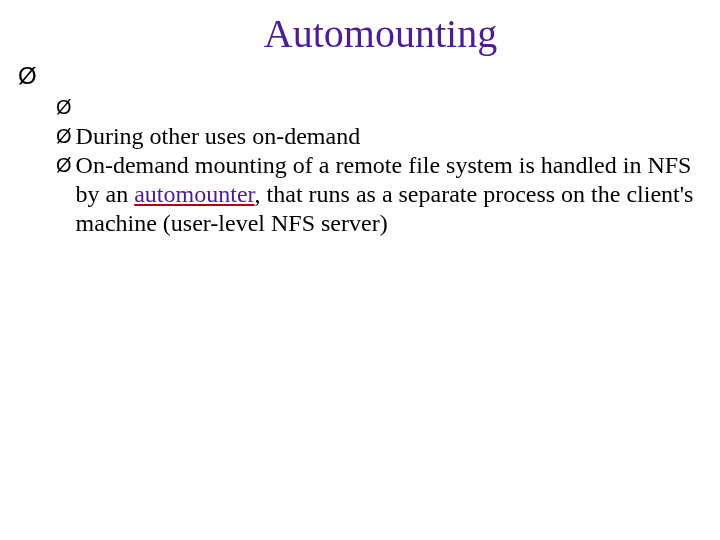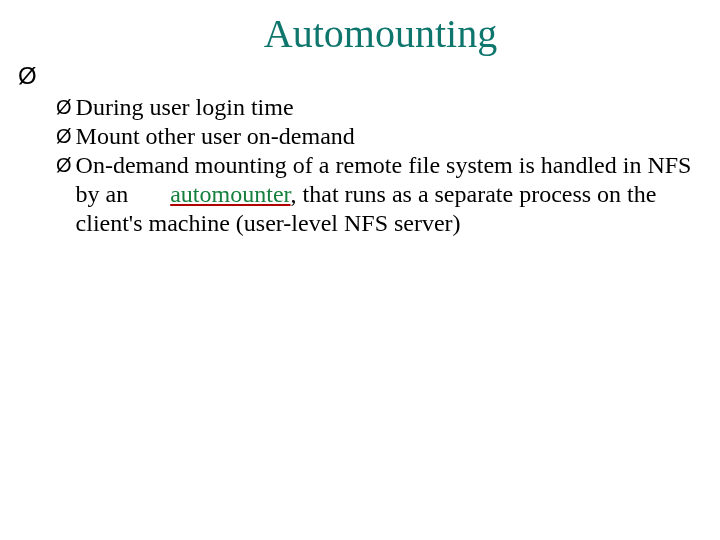--- a/index.html
+++ b/index.html
@@ -13,21 +13,21 @@
   }
   .slide {
     width: 720px;
     height: 540px;
     position: relative;
     box-sizing: border-box;
   }
   .title {
     text-align: center;
     font-size: 40px;
-    color: #0f766e;
+    color: #4c1d95;
     padding-top: 10px;
     padding-bottom: 2px;
     margin-left: 41px;
   }
   .main-bullet {
     font-size: 28px;
     padding-left: 18px;
     display: flex;
     align-items: flex-start;
   }
@@ -52,47 +52,45 @@
   .sub-bullet .marker {
     font-family: "Arial", sans-serif;
     font-size: 20px;
     margin-right: 4px;
     line-height: 29px;
   }
   .sub-bullet .text {
     line-height: 29px;
   }
   .special {
-    color: #15803d;
+    color: #4c1d95;
     text-decoration: underline;
     text-decoration-color: #b00000;
-    margin-left: 36px;
   }
 </style>
 </head>
 <body>
 
 <div class="slide">
 
   <div class="title">Automounting</div>
 
   <div class="main-bullet">
     <span class="marker">Ø</span>
   </div>
 
   <div class="sub-block">
 
     <div class="sub-bullet">
       <span class="marker">Ø</span>
-      <span class="text">During user login time</span>
     </div>
 
     <div class="sub-bullet">
       <span class="marker">Ø</span>
-      <span class="text">Mount other user on-demand</span>
+      <span class="text">During other uses on-demand</span>
     </div>
 
     <div class="sub-bullet">
       <span class="marker">Ø</span>
       <span class="text"><span>On-demand mounting of a remote file system is handled in NFS by an </span><span class="special">automounter</span><span>, that runs as a separate process on the client's machine (user-level NFS server)</span></span>
     </div>
 
   </div>
 
 </div>

